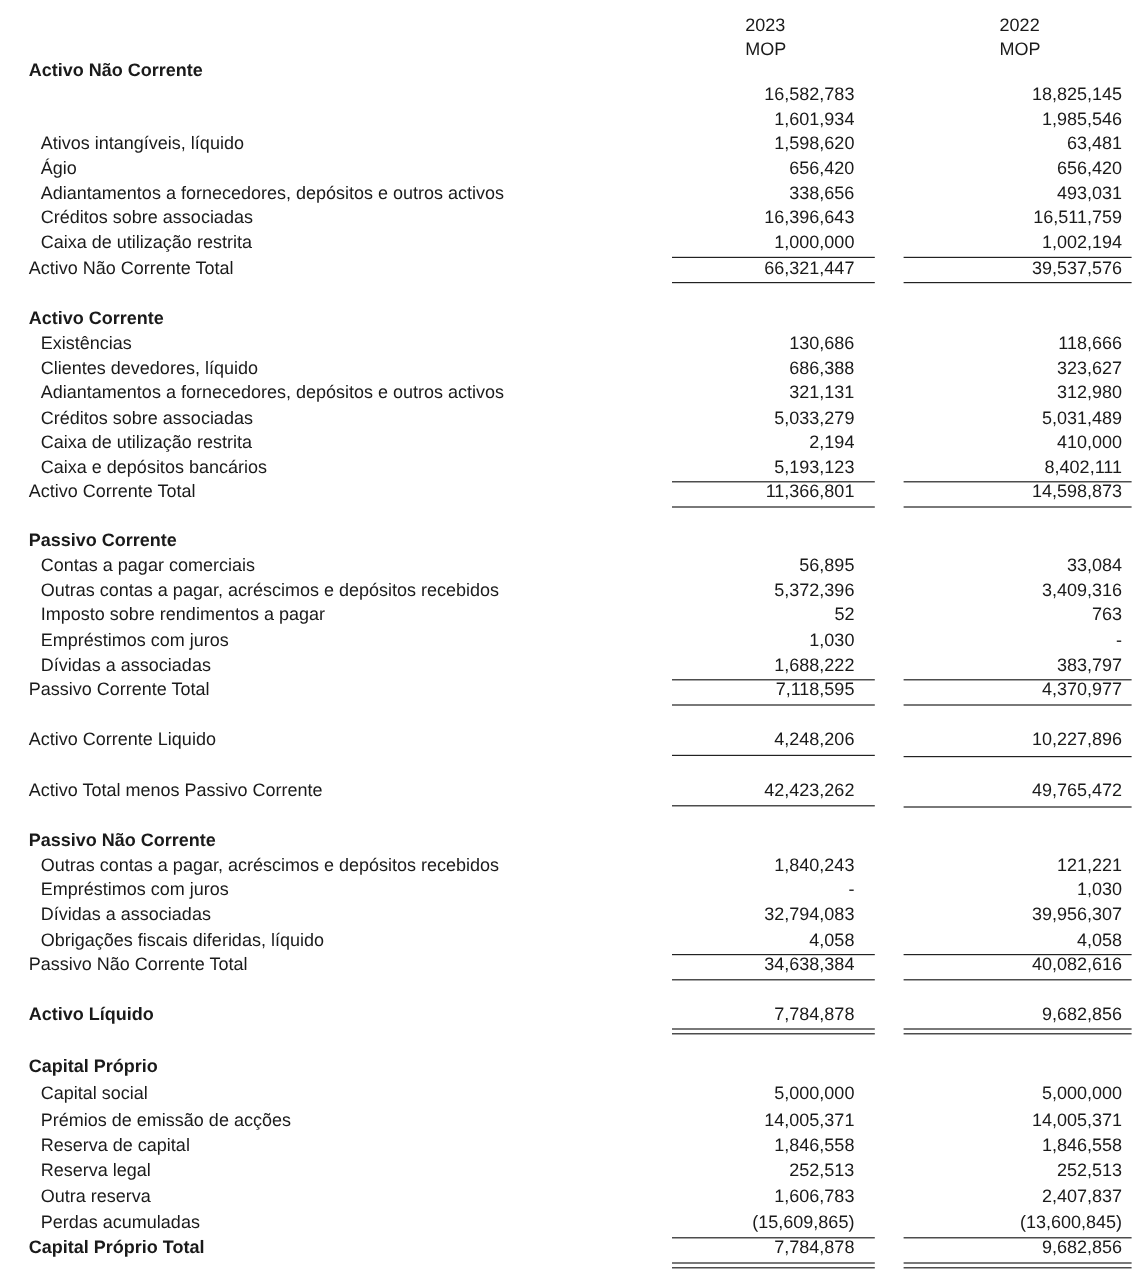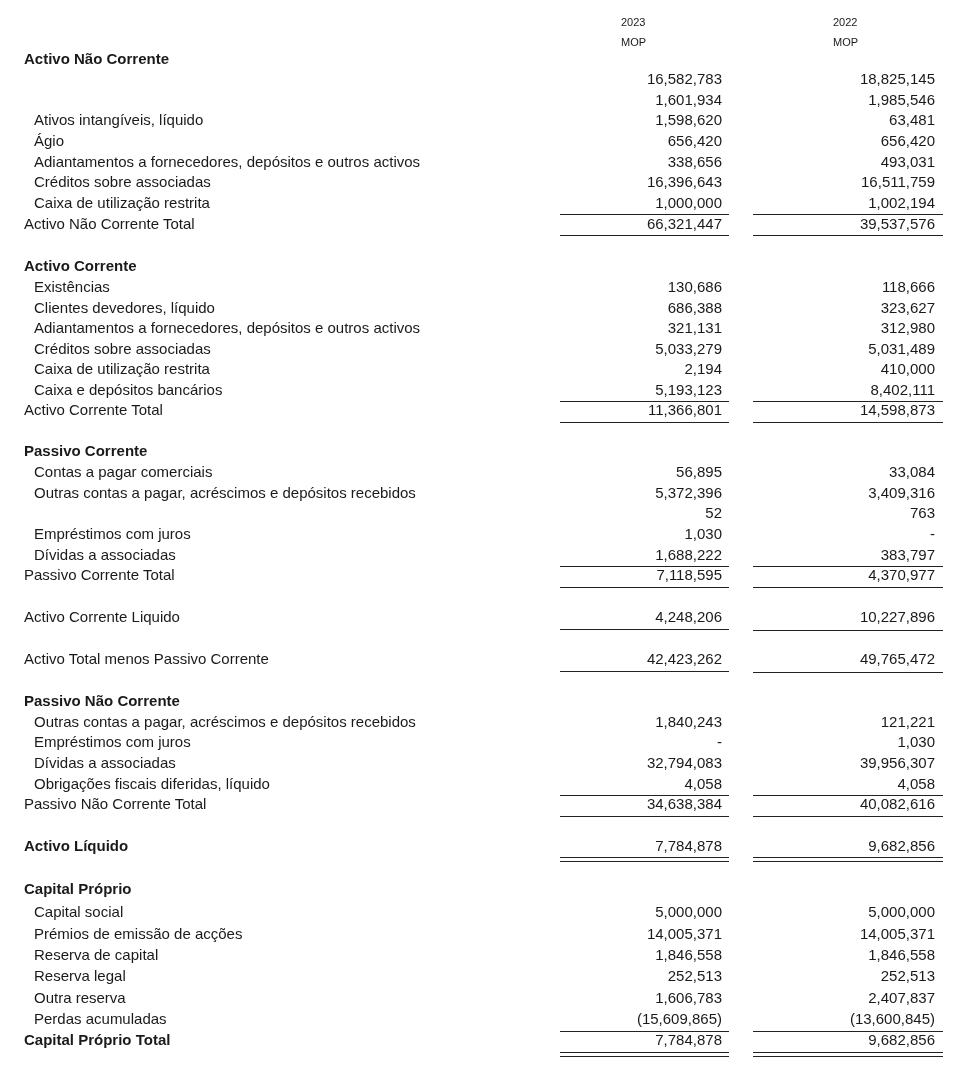--- a/index.html
+++ b/index.html
@@ -1,28 +1,28 @@
 <!DOCTYPE html>
 <html><head>
 <meta charset="utf-8">
 <style>
   html, body { margin:0; padding:0; background:#ffffff; }
   body {
     width:956px; height:1069px; position:relative; overflow:hidden;
     font-family:"Liberation Sans", sans-serif; color:#1a1a1a; font-size:15px;
   }
-  .hdr { position:absolute; top:12px; font-size:11px; line-height:20px; }
+  .hdr { position:absolute; top:12px; font-size:15px; line-height:20px; }
   .hdr.c1 { left:621px; }
   .hdr.c2 { left:833px; }
   .row { position:absolute; left:0; width:956px; height:20px; line-height:20px; }
   .lbl { position:absolute; left:24px; white-space:nowrap; }
   .lbl.indent { left:34px; }
   .lbl.bold { font-weight:bold; }
   .v1, .v2 { position:absolute; text-align:right; white-space:nowrap; }
-  .v1 { right:234px; }
+  .v1 { right:244px; }
   .v2 { right:21px; }
   .line { position:absolute; height:0; border-top:1.5px solid #222; }
   .line.c1 { left:560px; width:169px; }
   .line.c2 { left:753px; width:190px; }
   .dbl { position:absolute; height:3px; border-top:1.5px solid #222; border-bottom:1.5px solid #222; }
   .dbl.c1 { left:560px; width:169px; }
   .dbl.c2 { left:753px; width:190px; }
 </style>
 </head>
 <body>
@@ -133,20 +133,21 @@
     <span class="lbl indent">Contas a pagar comerciais</span>
     <span class="v1">56,895</span>
     <span class="v2">33,084</span>
   </div>
 <div class="row" style="top:483px">
     <span class="lbl indent">Outras contas a pagar, acréscimos e depósitos recebidos</span>
     <span class="v1">5,372,396</span>
     <span class="v2">3,409,316</span>
   </div>
 <div class="row" style="top:503px">
+    <span class="lbl indent">Imposto sobre rendimentos a pagar</span>
     <span class="v1">52</span>
     <span class="v2">763</span>
   </div>
 <div class="row" style="top:524px">
     <span class="lbl indent">Empréstimos com juros</span>
     <span class="v1">1,030</span>
     <span class="v2">-</span>
   </div>
 <div class="row" style="top:545px">
     <span class="lbl indent">Dívidas a associadas</span>

